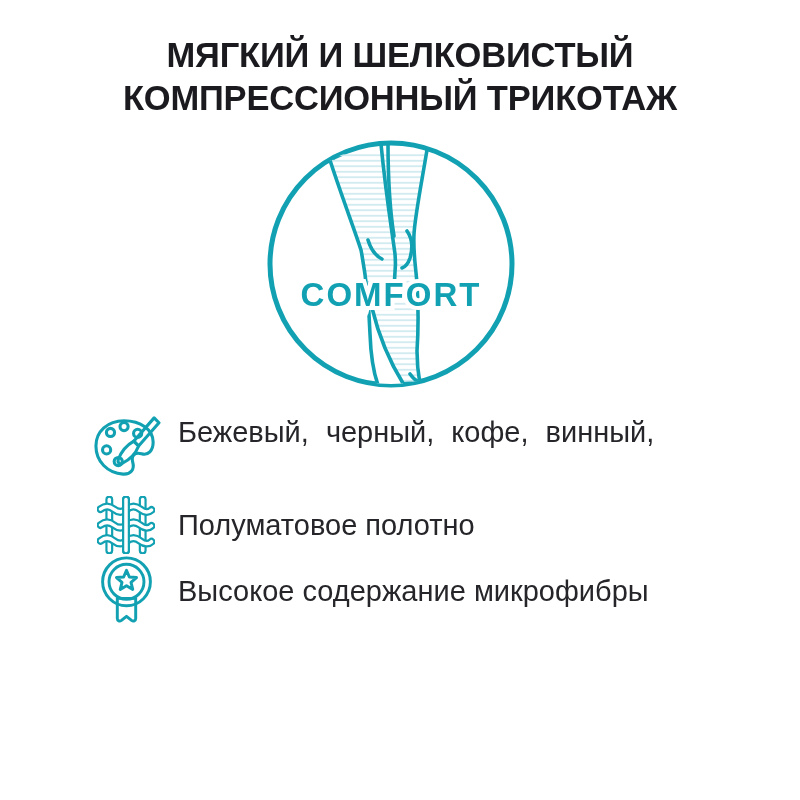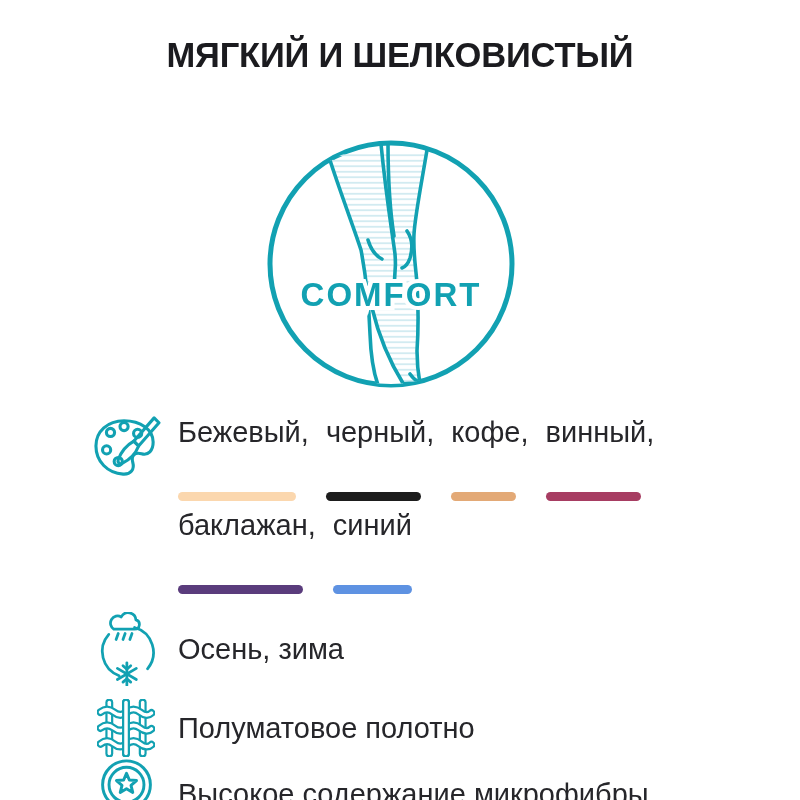--- a/index.html
+++ b/index.html
@@ -38,35 +38,36 @@
   .icon-box{
     width:72px;flex:0 0 72px;display:flex;justify-content:center;
     color:var(--accent);
   }
   .row-text{margin-left:16px;}
   .row-label{
     margin-left:16px;font-size:29px;line-height:36px;color:var(--text);
   }
   .chips{display:flex;}
   .chips.line2{margin-top:6px;}
-  .chip{display:flex;flex-direction:column;margin-right:17px;gap:36px;}
+  .chip{display:flex;flex-direction:row;margin-right:17px;}
   .chip:last-child{margin-right:0;}
   .chip-text{font-size:29px;line-height:36px;color:var(--text);}
   .chip-bar{height:9px;border-radius:5px;margin-top:6px;}
   .chip.trim .chip-bar{width:calc(100% - 13px);}
   svg{display:block;}
   .stroked path,.stroked circle,.stroked line{
     fill:none;stroke:currentColor;stroke-linecap:round;stroke-linejoin:round;
   }
 </style>
 </head>
 <body>
 
 <h1 class="title">
   <span>МЯГКИЙ И ШЕЛКОВИСТЫЙ</span>
+  <span>КОМПРЕССИОННЫЙ ТРИКОТАЖ</span>
 </h1>
 
 <div class="emblem">
   <svg width="254" height="254" viewBox="0 0 254 254">
     <defs>
       <pattern id="knit" patternUnits="userSpaceOnUse" width="6" height="5.5">
         <rect x="0" y="1.9" width="6" height="1.7" style="fill:var(--stripe)"></rect>
       </pattern>
       <clipPath id="emblem-clip">
           <circle cx="127" cy="128" r="120"></circle>
@@ -128,51 +129,23 @@
           </span>
           <span class="chip trim">
             <span class="chip-text">кофе,</span>
             <span class="chip-bar" style="background: rgb(227, 169, 118);"></span>
           </span>
           <span class="chip trim">
             <span class="chip-text">винный,</span>
             <span class="chip-bar" style="background: rgb(167, 61, 98);"></span>
           </span>
         </div>
-      <div class="chips line2">
-          <span class="chip trim">
-            <span class="chip-text">баклажан,</span>
-            <span class="chip-bar" style="background: rgb(90, 60, 124);"></span>
-          </span>
-          <span class="chip">
-            <span class="chip-text">синий</span>
-            <span class="chip-bar" style="background: rgb(94, 146, 226);"></span>
-          </span>
-        </div>
     </div>
   </div>
 
-  <div class="row center row-seasons">
-    <div class="icon-box">
-      <svg class="stroked" width="62" height="74" viewBox="0 0 72 86" stroke-width="3.2">
-        <path d="M16,26 A30,30 0 0 0 28,74"></path>
-        <path d="M46,18 A30,30 0 0 1 61,66"></path>
-        <path d="M22,20 h24 a5.5,5.5 0 0 0 1.5,-10.8 a9,9 0 0 0 -17,-3.4 a7.5,7.5 0 0 0 -8.5,14.2 Z"></path>
-        <path d="M27,25 l-2.5,7"></path>
-        <path d="M35,25 l-2.5,7"></path>
-        <path d="M43,25 l-2.5,7"></path>
-        <path d="M37,59 V85"></path>
-        <path d="M26,65.5 L48,78.5"></path>
-        <path d="M48,65.5 L26,78.5"></path>
-        <path d="M32.5,62.5 L37,66.5 L41.5,62.5"></path>
-        <path d="M32.5,81.5 L37,77.5 L41.5,81.5"></path>
-      </svg>
-    </div>
-    <div class="row-label">Осень, зима</div>
-  </div>
 
   <div class="row center row-fabric">
     <div class="icon-box">
       <svg width="58" height="58" viewBox="0 0 66 66">
         <g fill="none" stroke-linecap="round">
           <g stroke="currentColor" stroke-width="9">
             <path d="M14,4 V62"></path>
               <path d="M33,4 V62"></path>
               <path d="M52,4 V62"></path>
           </g>

